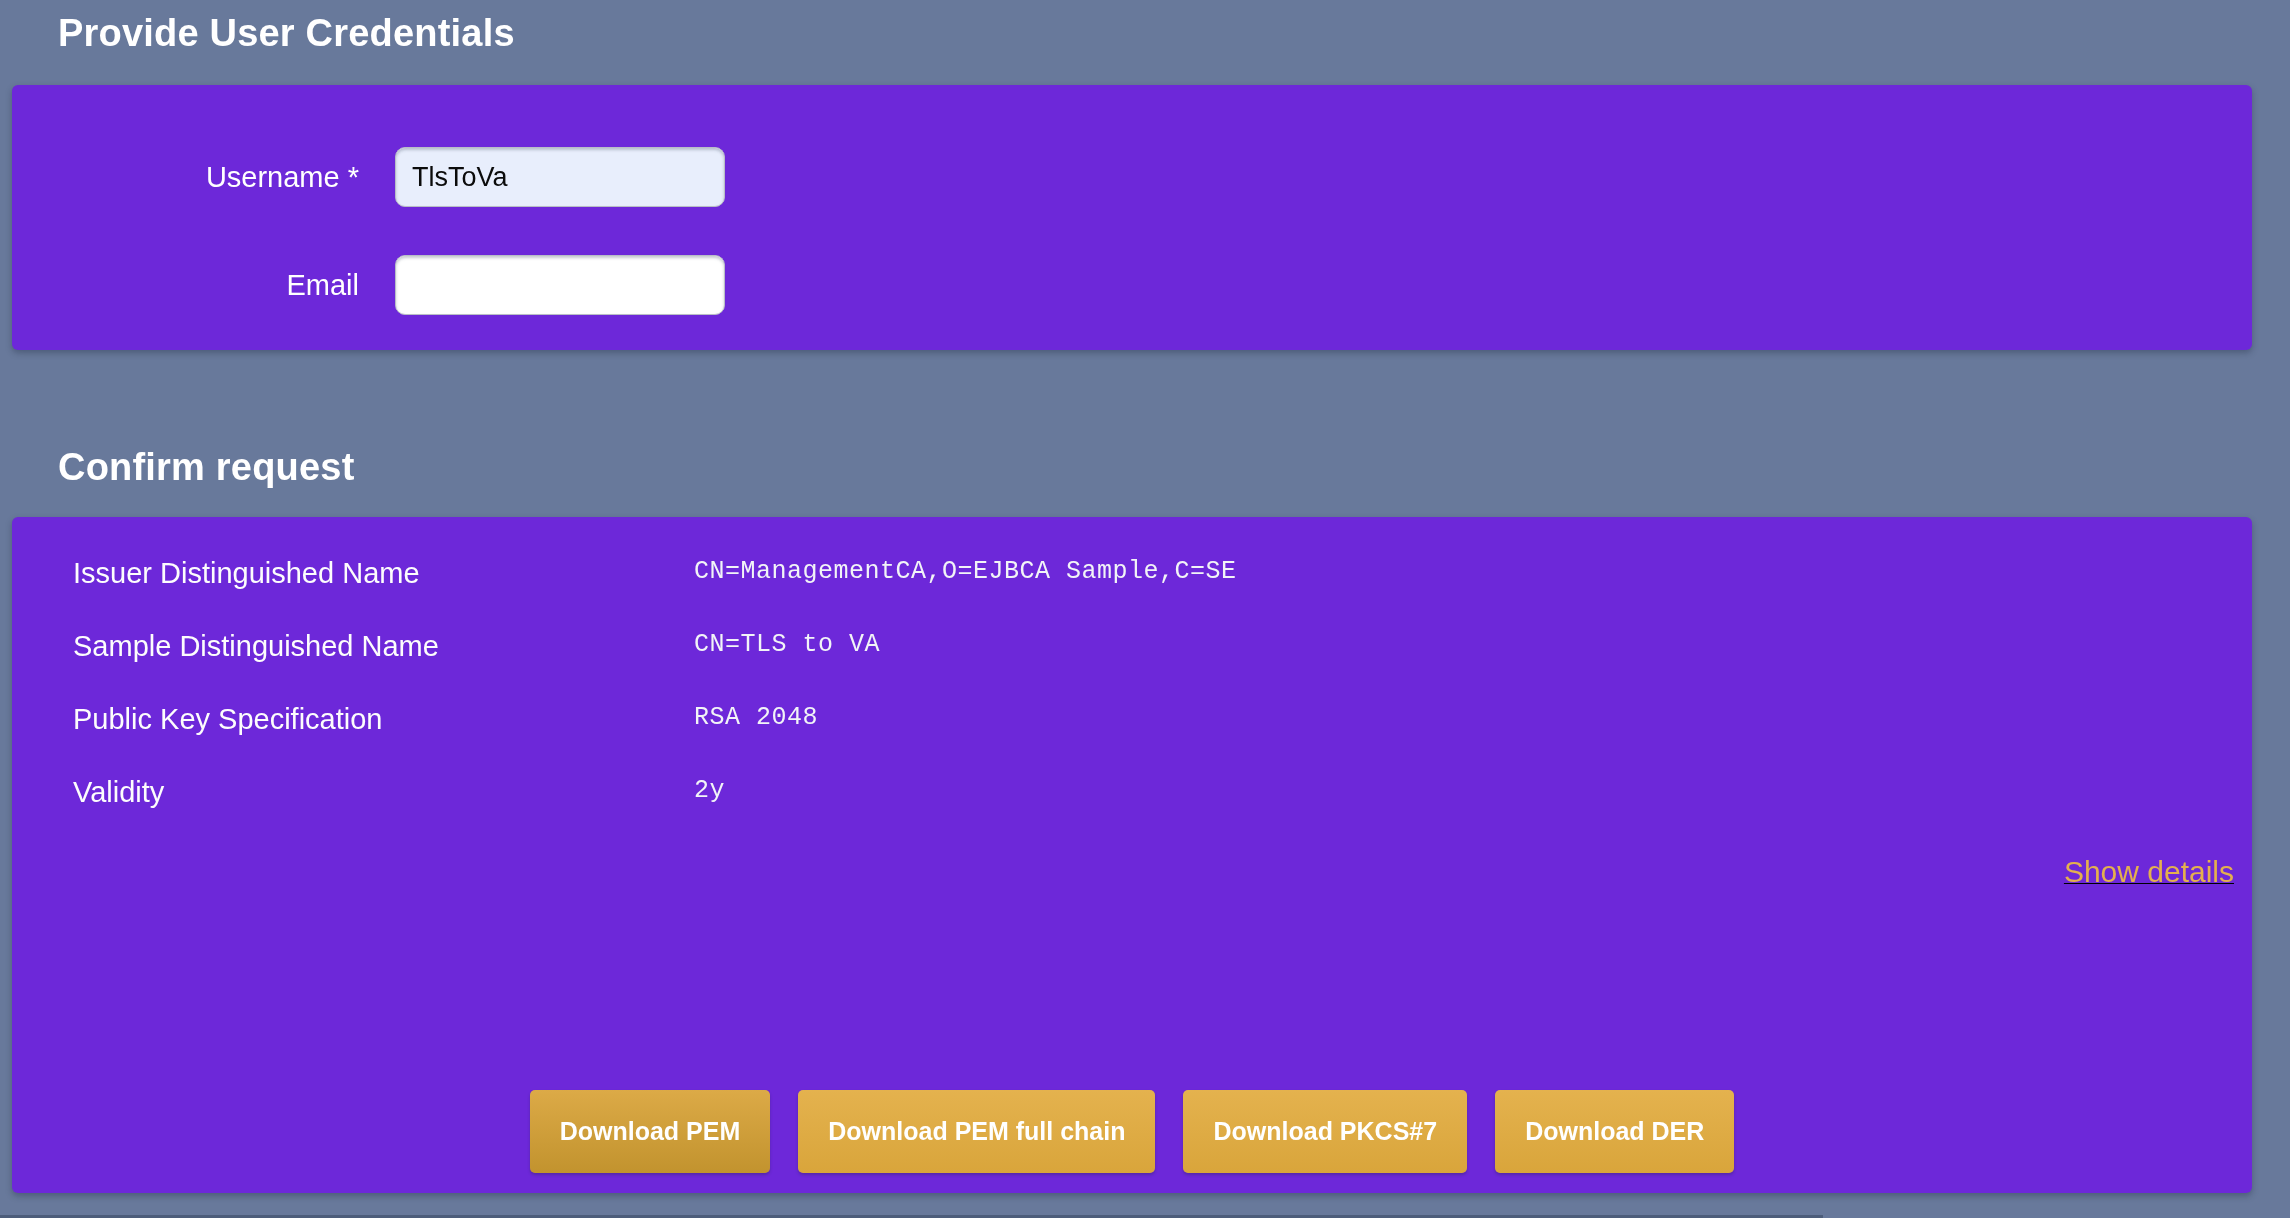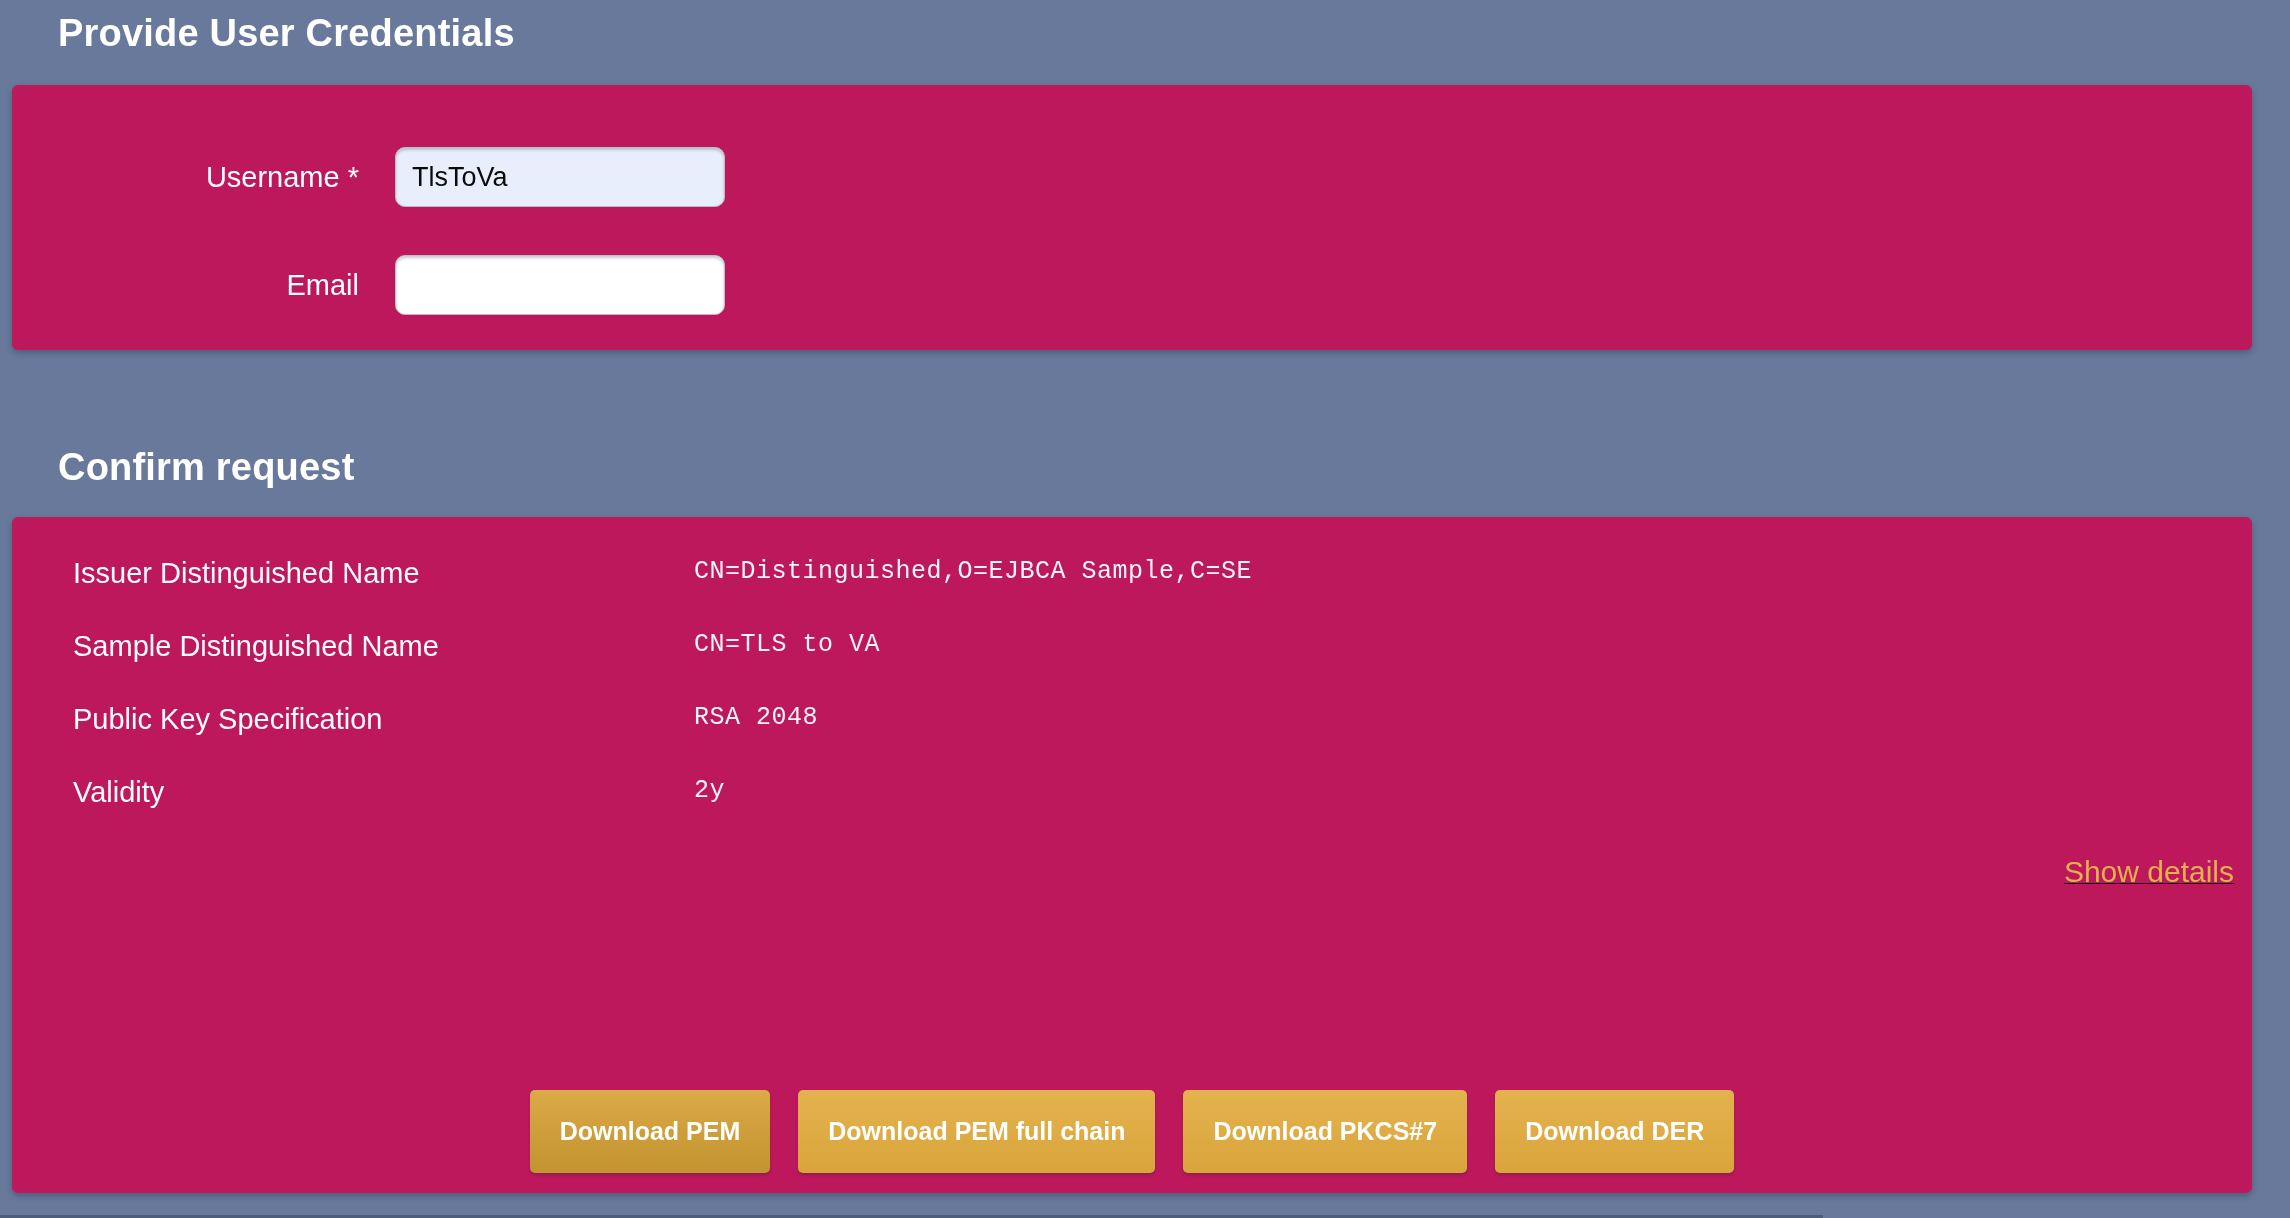--- a/index.html
+++ b/index.html
@@ -18,21 +18,21 @@
   .section-title {
     color: #ffffff;
     font-size: 38px;
     font-weight: bold;
     margin-left: 58px;
     letter-spacing: 0.2px;
   }
   .title-credentials { padding-top: 12px; margin-bottom: 30px; }
   .title-confirm { margin-top: 96px; margin-bottom: 28px; }
   .panel {
-    background: #be185d;
+    background: #6d28d9;
     border-radius: 6px;
     margin-left: 12px;
     width: 2240px;
     box-shadow: 0 3px 6px rgba(30, 40, 60, 0.35);
     position: relative;
   }
   .panel-credentials { height: 265px; padding-top: 62px; }
   .panel-confirm { height: 676px; padding-top: 40px; }
 
   
@@ -138,21 +138,21 @@
       <input class="form-input" type="text" value="" style="">
     </div>
   </div>
 
   <h2 class="section-title title-confirm">Confirm request</h2>
 
   <div class="panel panel-confirm">
 
     <div class="detail-row">
       <div class="detail-label">Issuer Distinguished Name</div>
-      <div class="detail-value">CN=Distinguished,O=EJBCA Sample,C=SE</div>
+      <div class="detail-value">CN=ManagementCA,O=EJBCA Sample,C=SE</div>
     </div>
 
     <div class="detail-row">
       <div class="detail-label">Sample Distinguished Name</div>
       <div class="detail-value">CN=TLS to VA</div>
     </div>
 
     <div class="detail-row">
       <div class="detail-label">Public Key Specification</div>
       <div class="detail-value">RSA 2048</div>

